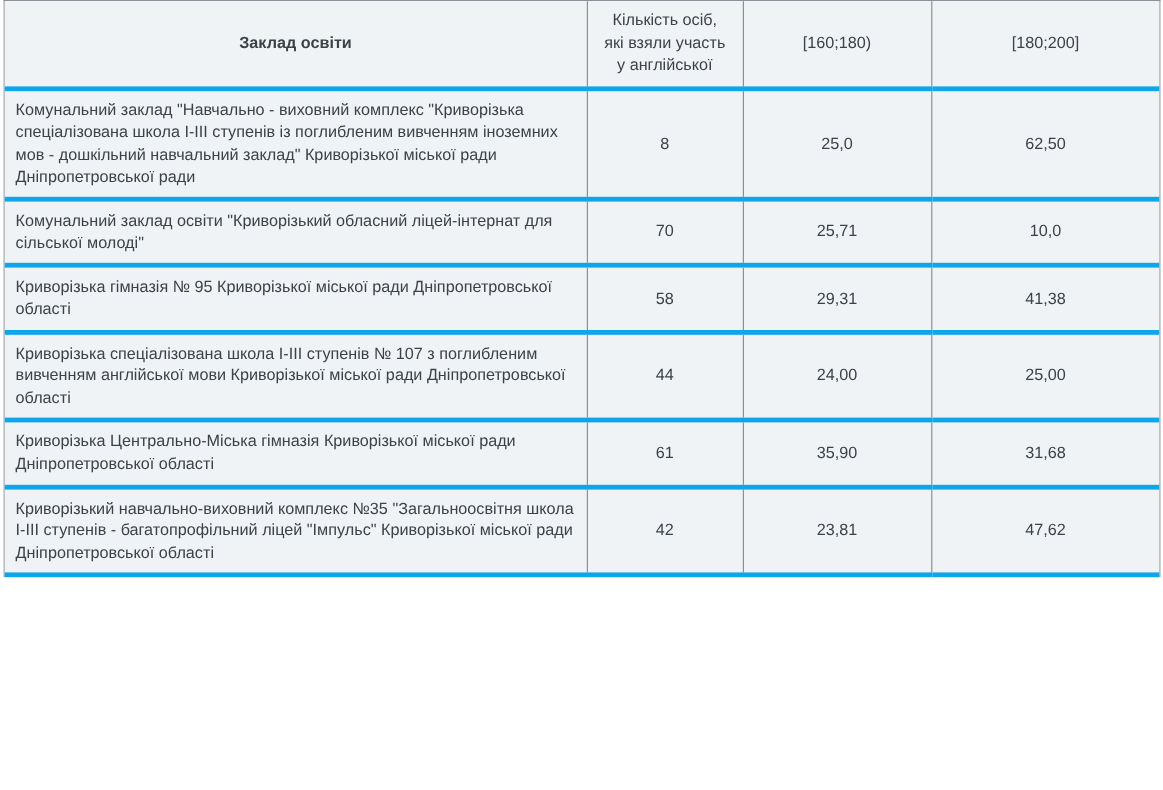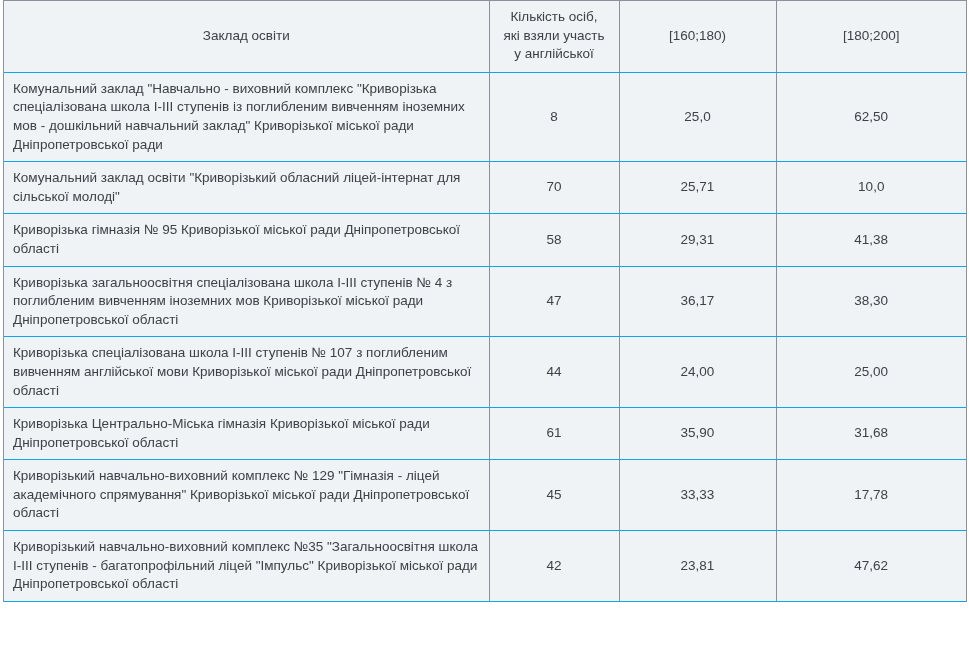--- a/index.html
+++ b/index.html
@@ -38,37 +38,38 @@
   table.stats-table col.c-b1    { width: 157px; }
   table.stats-table col.c-b2    { width: 190px; }
 
   table.stats-table th,
   table.stats-table td {
     background: #eff3f6;
     color: #3c4248;
     font-size: 13.5px;
     line-height: 18.6px;
     font-weight: normal;
-    border-bottom: 1px solid #0ea5e9;
+    border-bottom: 4px solid #0ea5e9;
     border-right: 1px solid #8b9199;
     vertical-align: middle;
     padding: 0;
   }
   table.stats-table th:last-child,
   table.stats-table td:last-child {
     border-right: none;
   }
 
   table.stats-table thead th {
     text-align: center;
     padding: 7px 6px 8px 6px;
   }
   table.stats-table thead th.th-name {
     padding-left: 10px;
     padding-right: 10px;
+    font-weight: bold;
   }
 
   table.stats-table tbody td.cell-name {
     text-align: left;
     padding: 7px 8px 7px 9px;
   }
   table.stats-table tbody td.cell-num {
     text-align: center;
     padding: 7px 6px 7px 6px;
   }
@@ -111,44 +112,32 @@
           <td class="cell-num">25,71</td>
           <td class="cell-num">10,0</td>
         </tr>
         <tr>
           <td class="cell-name">Криворізька гімназія № 95 Криворізької міської ради Дніпропетровської області</td>
           <td class="cell-num">58</td>
           <td class="cell-num">29,31</td>
           <td class="cell-num">41,38</td>
         </tr>
         <tr>
-          <td class="cell-name">Криворізька загальноосвітня спеціалізована школа I-III ступенів № 4 з поглибленим вивченням іноземних мов Криворізької міської ради Дніпропетровської області</td>
-          <td class="cell-num">47</td>
-          <td class="cell-num">36,17</td>
-          <td class="cell-num">38,30</td>
-        </tr>
-        <tr>
           <td class="cell-name">Криворізька спеціалізована школа I-III ступенів № 107 з поглибленим вивченням англійської мови Криворізької міської ради Дніпропетровської області</td>
           <td class="cell-num">44</td>
           <td class="cell-num">24,00</td>
           <td class="cell-num">25,00</td>
         </tr>
         <tr>
           <td class="cell-name">Криворізька Центрально-Міська гімназія Криворізької міської ради Дніпропетровської області</td>
           <td class="cell-num">61</td>
           <td class="cell-num">35,90</td>
           <td class="cell-num">31,68</td>
         </tr>
         <tr>
-          <td class="cell-name">Криворізький навчально-виховний комплекс № 129 "Гімназія - ліцей академічного спрямування" Криворізької міської ради Дніпропетровської області</td>
-          <td class="cell-num">45</td>
-          <td class="cell-num">33,33</td>
-          <td class="cell-num">17,78</td>
-        </tr>
-        <tr>
           <td class="cell-name">Криворізький навчально-виховний комплекс №35 "Загальноосвітня школа I-III ступенів - багатопрофільний ліцей "Імпульс" Криворізької міської ради Дніпропетровської області</td>
           <td class="cell-num">42</td>
           <td class="cell-num">23,81</td>
           <td class="cell-num">47,62</td>
         </tr>
       </tbody>
   </table>
 </div>
 
 </body></html>

